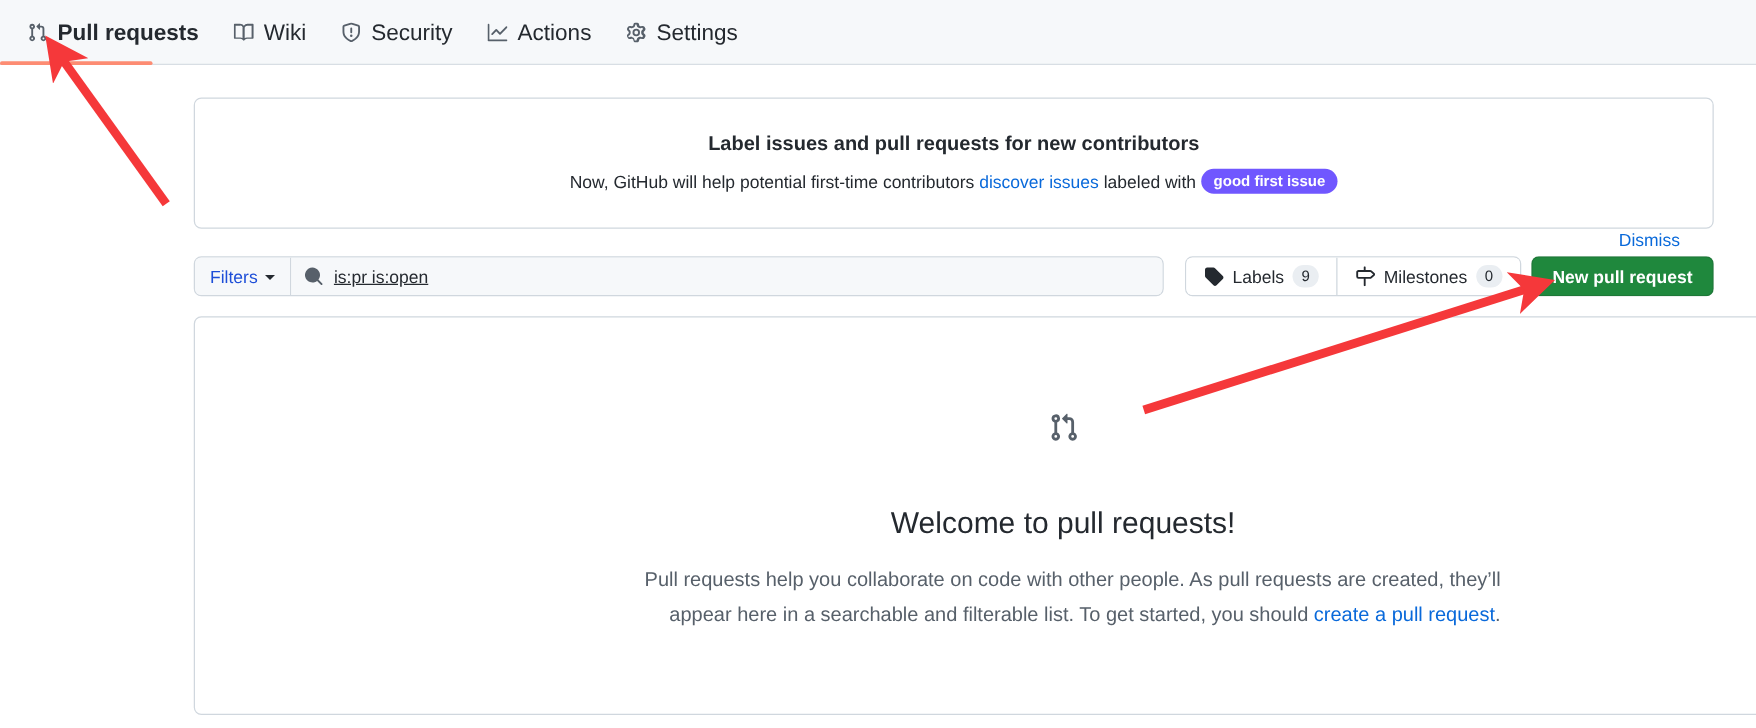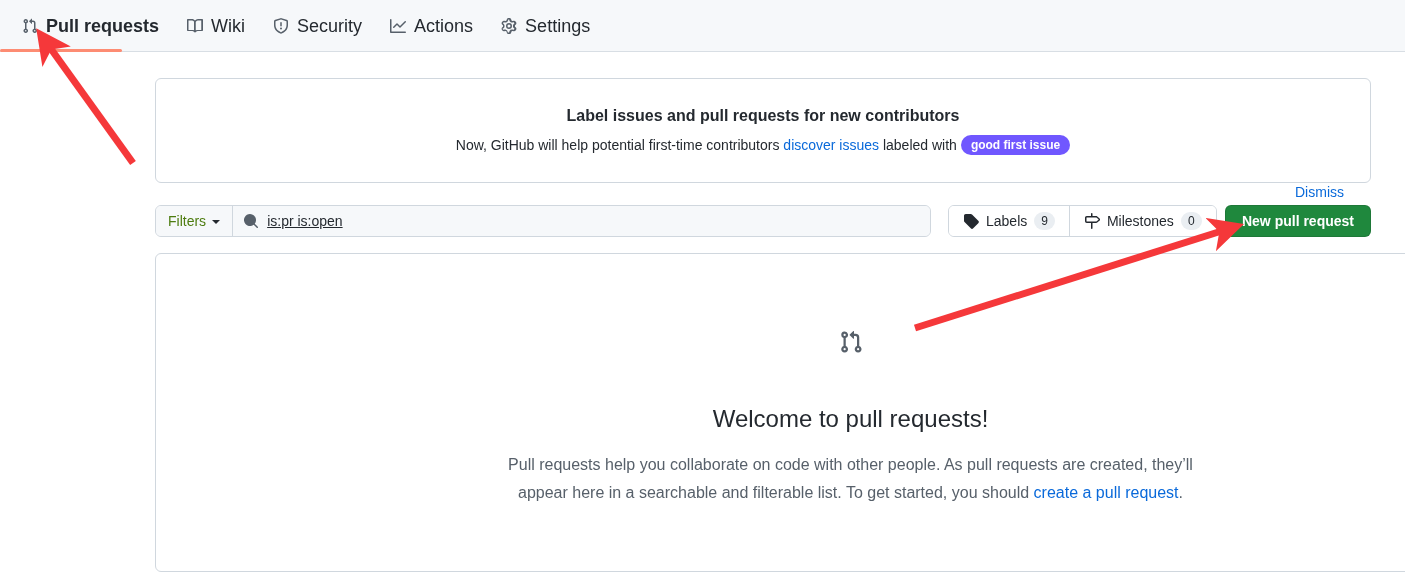--- a/index.html
+++ b/index.html
@@ -113,21 +113,21 @@
     overflow: hidden;
     background: #f6f8fa;
   }
   .filters-btn {
     display: flex; align-items: center; gap: 6px;
     padding: 0 12px;
     height: 30px;
     background: #f6f8fa;
     border-right: 1px solid #d0d7de;
     font-size: 14px;
-    color: #4d7c0f;
+    color: #1d4ed8;
     cursor: pointer;
     white-space: nowrap;
   }
   .caret {
     width: 0; height: 0;
     border-left: 4px solid transparent;
     border-right: 4px solid transparent;
     border-top: 4px solid #24292f;
     margin-top: 1px;
   }
@@ -194,21 +194,21 @@
     position: absolute; left: 0; top: 131px; width: 100%;
     text-align: center;
     font-size: 24px;
     font-weight: 400;
     color: #24292f;
   }
   .empty-body {
     position: absolute; left: 50%; top: 181px;
     transform: translateX(-50%);
     width: 700px;
-    text-align: center;
+    text-align: right;
     font-size: 16px;
     line-height: 28px;
     color: #57606a;
   }
   .empty-body .lnk { color: #0969da; text-decoration: none; cursor: pointer; }
 
   
   .annotations { position: absolute; left: 0; top: 0; width: 1405px; height: 582px; pointer-events: none; }
 </style>
 </head>

